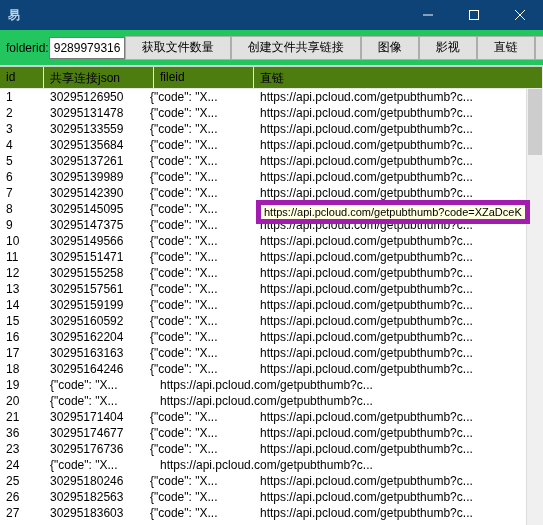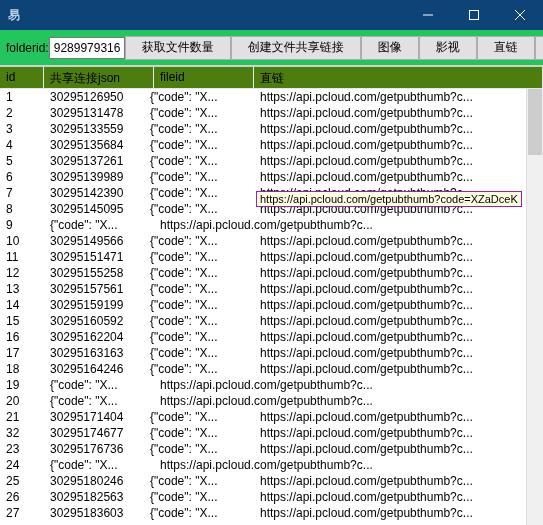--- a/index.html
+++ b/index.html
@@ -14,21 +14,21 @@
 .btn{height:24px;border:1px solid #adadad;background:#e1e1e1;padding:0 16px;cursor:default;white-space:nowrap}
 .tablewrap{height:459px;overflow:hidden;background:#fff;border-top:1px solid #d0d0d0;position:relative}
 .thead{display:flex;height:22px;background:#4d7c0f;border-bottom:1px solid #e8e8e8}
 .th{padding:3px 6px;border-right:1px solid #e8e8e8;overflow:hidden;white-space:nowrap}
 .tbody{overflow:hidden}
 .tr{display:flex;height:16px}
 .td{padding:1px 6px;overflow:hidden;white-space:nowrap;text-overflow:clip;color:#000}
 .c0{width:44px}.c1{width:100px}.c2{width:110px}.c3{flex:1}
 .scrollbar{position:absolute;right:0;top:22px;bottom:0;width:17px;background:#f0f0f0;border-left:1px solid #ddd}
 .thumb{position:absolute;left:1px;right:1px;top:0;height:66px;background:#cdcdcd}
-.tooltip{position:absolute;left:256px;top:124px;background:#ffffe1;border:1px solid #a21caf;padding:1px 3px;font-size:11px;white-space:nowrap;z-index:10}
+.tooltip{position:absolute;left:256px;top:133px;background:#ffffe1;border:5px solid #a21caf;padding:1px 3px;font-size:11px;white-space:nowrap;z-index:10}
 </style>
 </head>
 <body>
 
 <div class="titlebar">
   <span class="title">易</span>
   <div class="winbtn">
       <svg viewBox="0 0 10 10">
         <line x1="0" y1="5" x2="10" y2="5" stroke="#fff" stroke-width="1"></line>
       </svg>
@@ -108,20 +108,21 @@
         <div class="td c3">https://api.pcloud.com/getpubthumb?c...</div>
       </div>
       <div class="tr">
         <div class="td c0">8</div>
         <div class="td c1">30295145095</div>
         <div class="td c2">{"code": "X...</div>
         <div class="td c3">https://api.pcloud.com/getpubthumb?c...</div>
       </div>
       <div class="tr">
         <div class="td c0">9</div>
+        <div class="td c1">30295147375</div>
         <div class="td c2">{"code": "X...</div>
         <div class="td c3">https://api.pcloud.com/getpubthumb?c...</div>
       </div>
       <div class="tr">
         <div class="td c0">10</div>
         <div class="td c1">30295149566</div>
         <div class="td c2">{"code": "X...</div>
         <div class="td c3">https://api.pcloud.com/getpubthumb?c...</div>
       </div>
       <div class="tr">
@@ -182,21 +183,21 @@
         <div class="td c2">{"code": "X...</div>
         <div class="td c3">https://api.pcloud.com/getpubthumb?c...</div>
       </div>
       <div class="tr">
         <div class="td c0">21</div>
         <div class="td c1">30295171404</div>
         <div class="td c2">{"code": "X...</div>
         <div class="td c3">https://api.pcloud.com/getpubthumb?c...</div>
       </div>
       <div class="tr">
-        <div class="td c0">32</div>
+        <div class="td c0">36</div>
         <div class="td c1">30295174677</div>
         <div class="td c2">{"code": "X...</div>
         <div class="td c3">https://api.pcloud.com/getpubthumb?c...</div>
       </div>
       <div class="tr">
         <div class="td c0">23</div>
         <div class="td c1">30295176736</div>
         <div class="td c2">{"code": "X...</div>
         <div class="td c3">https://api.pcloud.com/getpubthumb?c...</div>
       </div>

